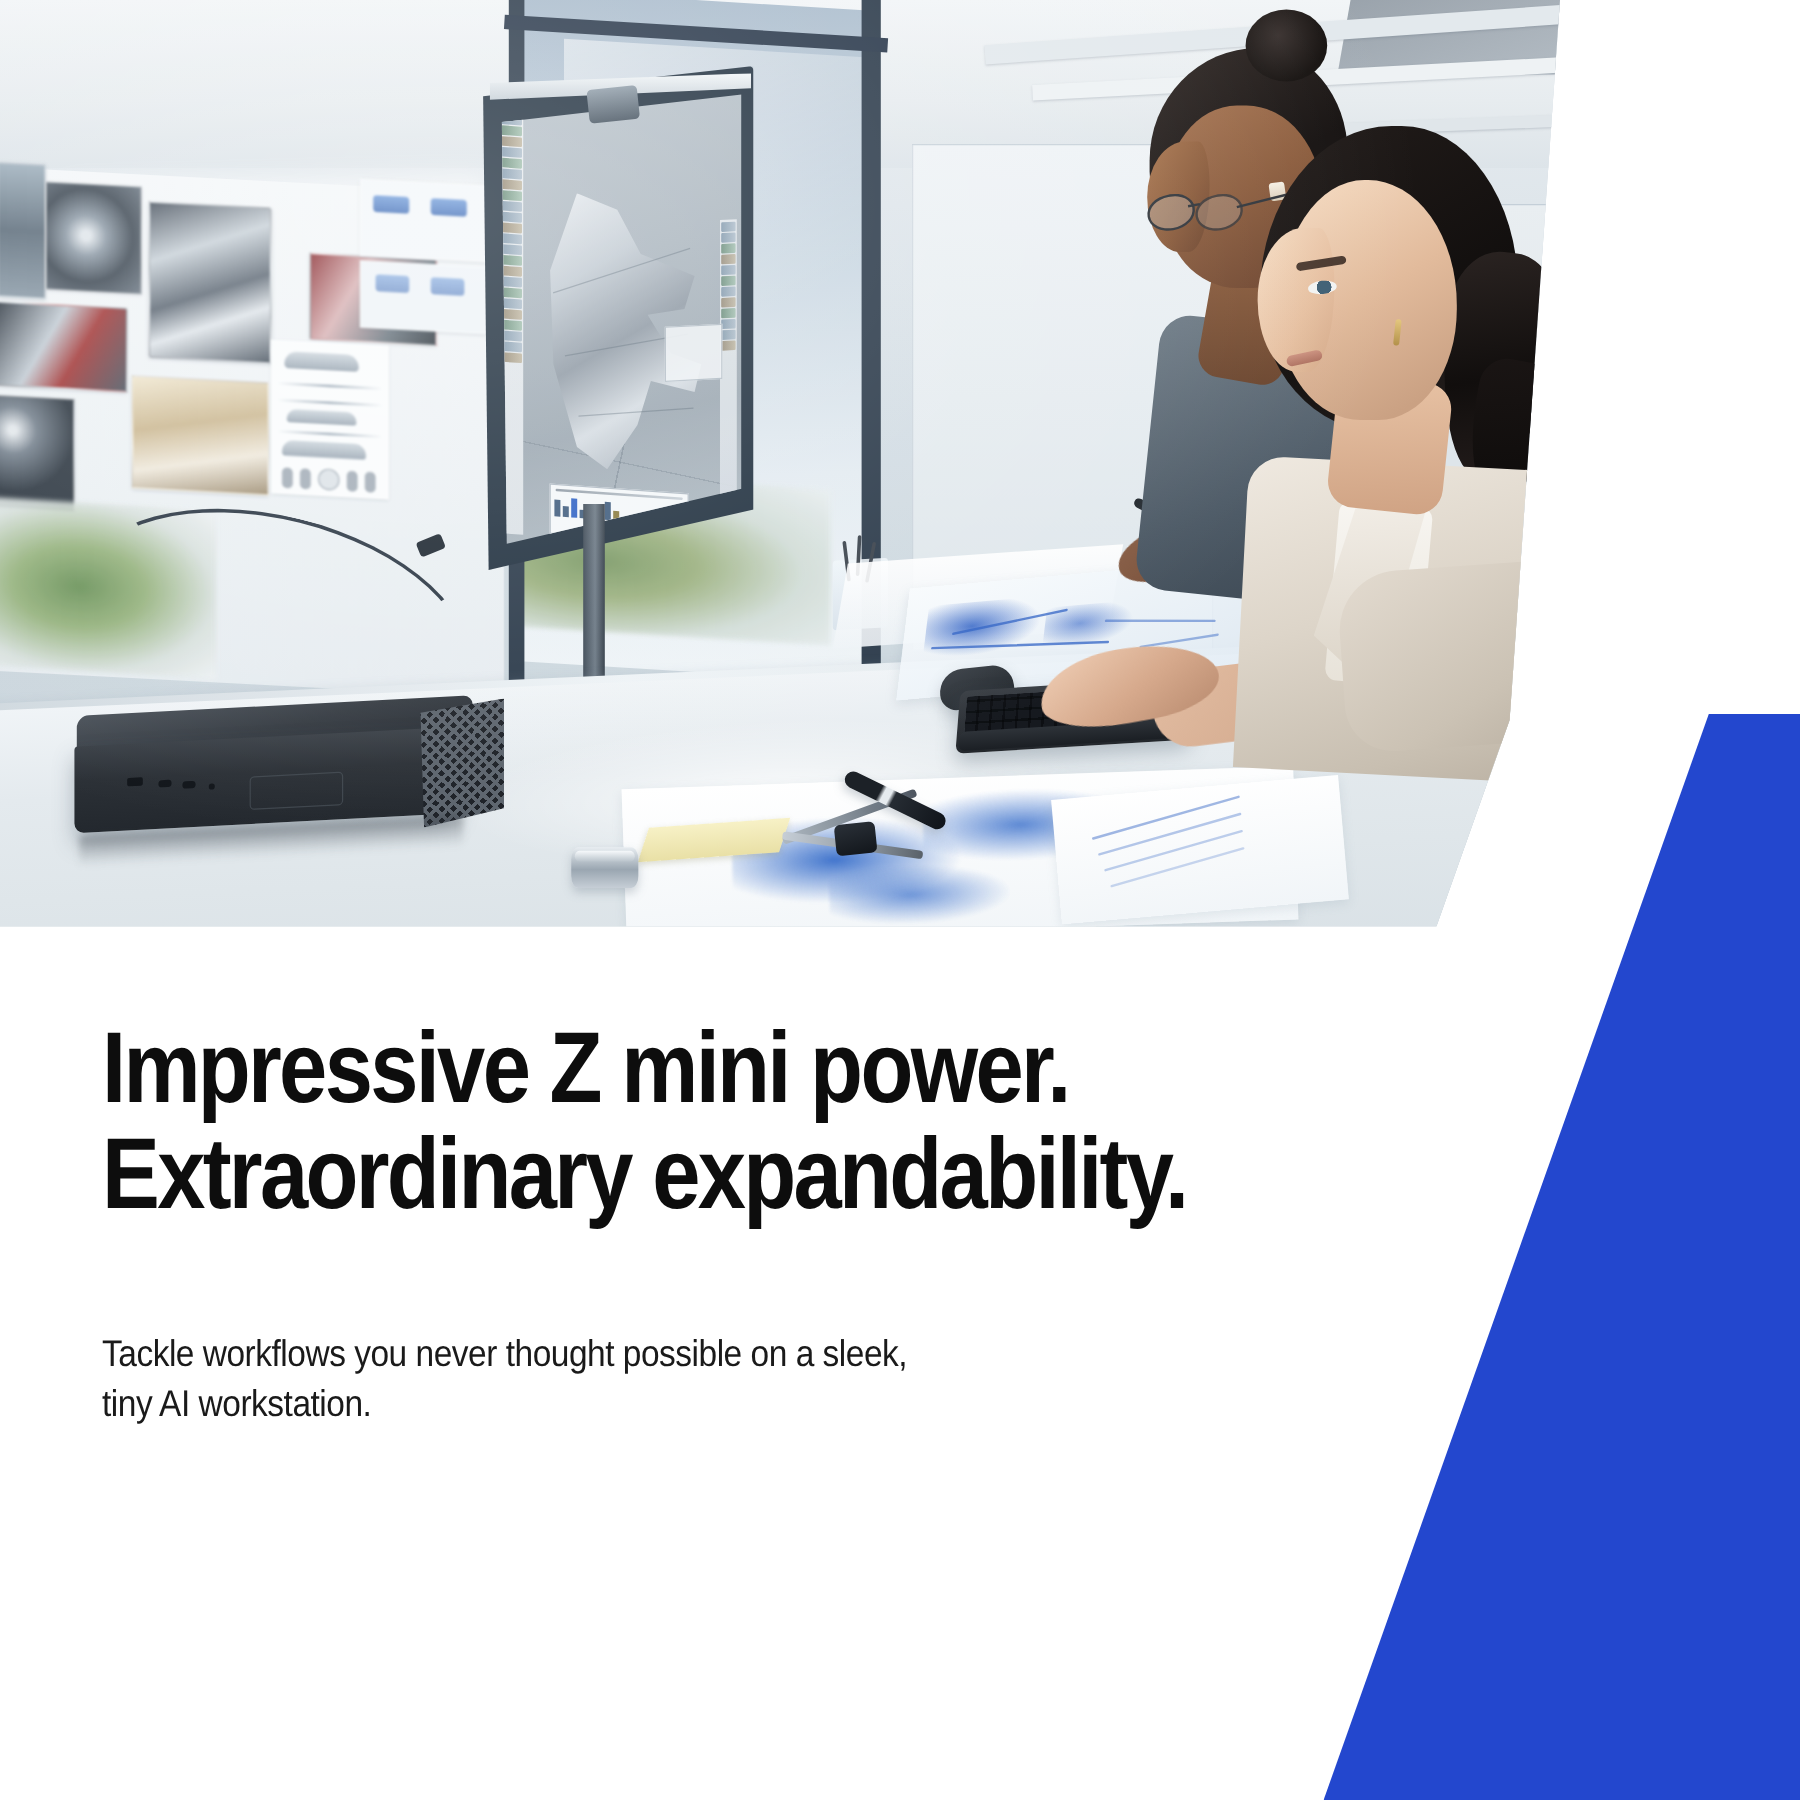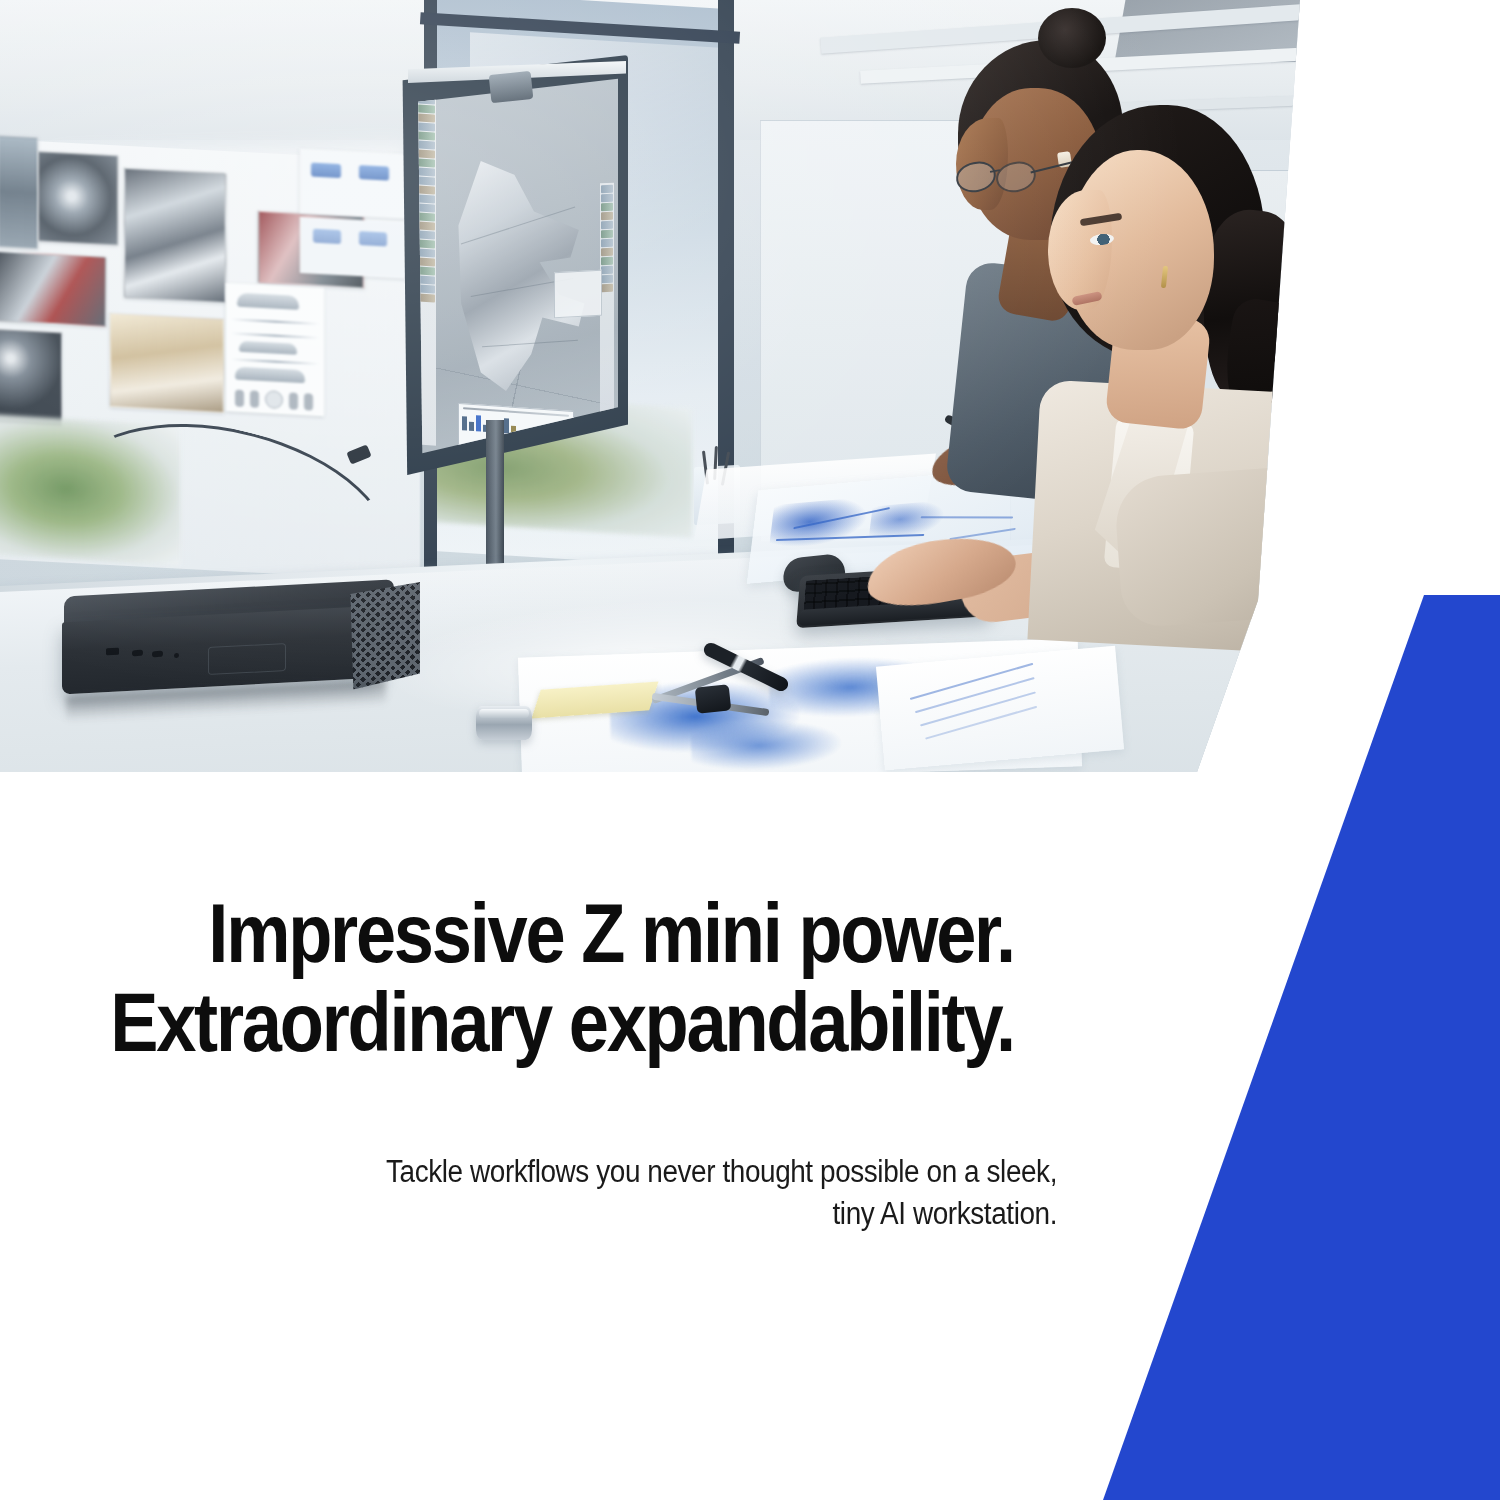--- a/index.html
+++ b/index.html
@@ -339,21 +339,21 @@
   .p-back-top{position:absolute;left:26px;top:272px;width:230px;height:230px;
     background:linear-gradient(160deg,#6e7b86,#4c5965 60%,#3b4651);border-radius:26px;transform:rotate(6deg);}
 
   
   .blue-wedge{position:absolute;left:1080px;top:560px;width:420px;height:940px;
     background:#2347ce;
     -webkit-clip-path:polygon(344px 35px, 420px 35px, 420px 940px, 23px 940px);
     clip-path:polygon(344px 35px, 420px 35px, 420px 940px, 23px 940px);}
 
   
-  .copy{position:absolute;left:85px;top:889px;width:1080px;text-align:right;}
+  .copy{position:absolute;left:85px;top:845px;width:1080px;}
   .headline{
     margin:0;color:#0d0d0d;font-weight:700;
     font-size:84px;line-height:1.06;letter-spacing:-2.6px;
     transform:scaleX(.86);transform-origin:left top;
     white-space:pre-line;
   }
   .subcopy{
     margin:0;padding-top:84px;color:#1a1a1a;font-weight:400;
     font-size:31px;line-height:1.34;letter-spacing:-.45px;
     transform:scaleX(.9);transform-origin:left top;

